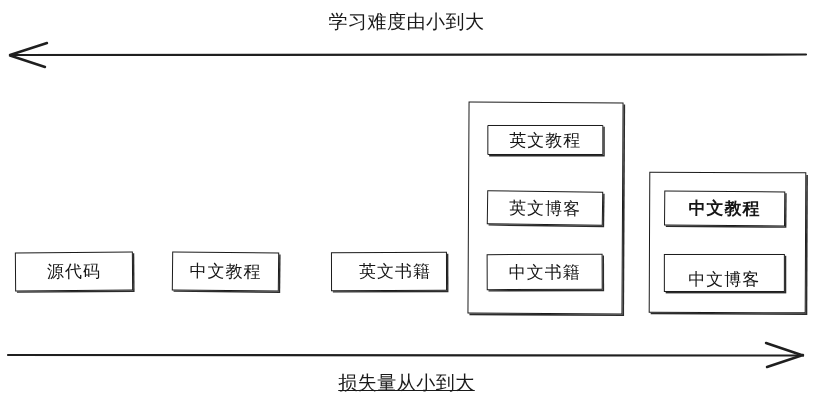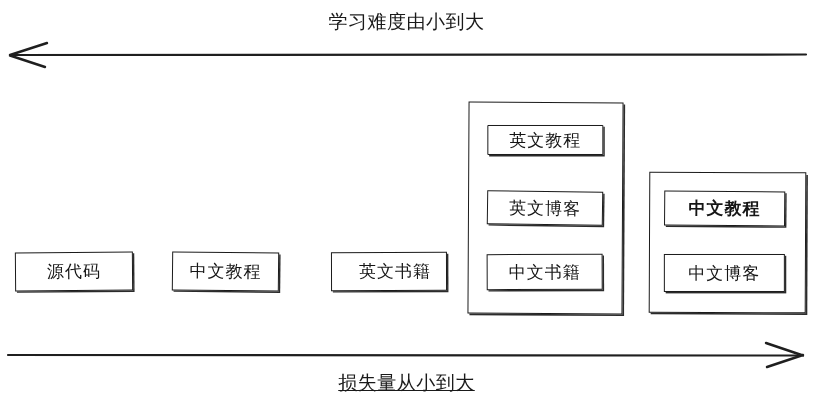--- a/index.html
+++ b/index.html
@@ -74,21 +74,21 @@
   
   .j1 { transform: rotate(-0.45deg); }
   .j2 { transform: rotate(0.6deg); }
   .j3 { transform: rotate(-0.15deg); padding-left: 12px; }
   .j4 { transform: rotate(0.3deg); }
   .j5 { transform: rotate(-0.3deg); }
   .j6 { transform: rotate(0.5deg); }
   .j7 { transform: rotate(-0.5deg); align-items: center; }
   .j8 { transform: rotate(0.25deg); }
   .j9 { transform: rotate(0.2deg); font-weight: bold; }
-  .j10 { transform: rotate(-0.25deg); }
+  .j10 { transform: rotate(-0.25deg); align-items: flex-end; }
 </style>
 </head>
 <body>
 
 <div id="canvas">
 
   <div class="axis-label" id="top-label">学习难度由小到大</div>
 
   <svg class="arrow-svg" id="top-arrow" width="813" height="40">
     <path d="M12,19 L806,18.5" stroke="#1f1f1f" stroke-width="2.2" fill="none" stroke-linecap="round"></path>

